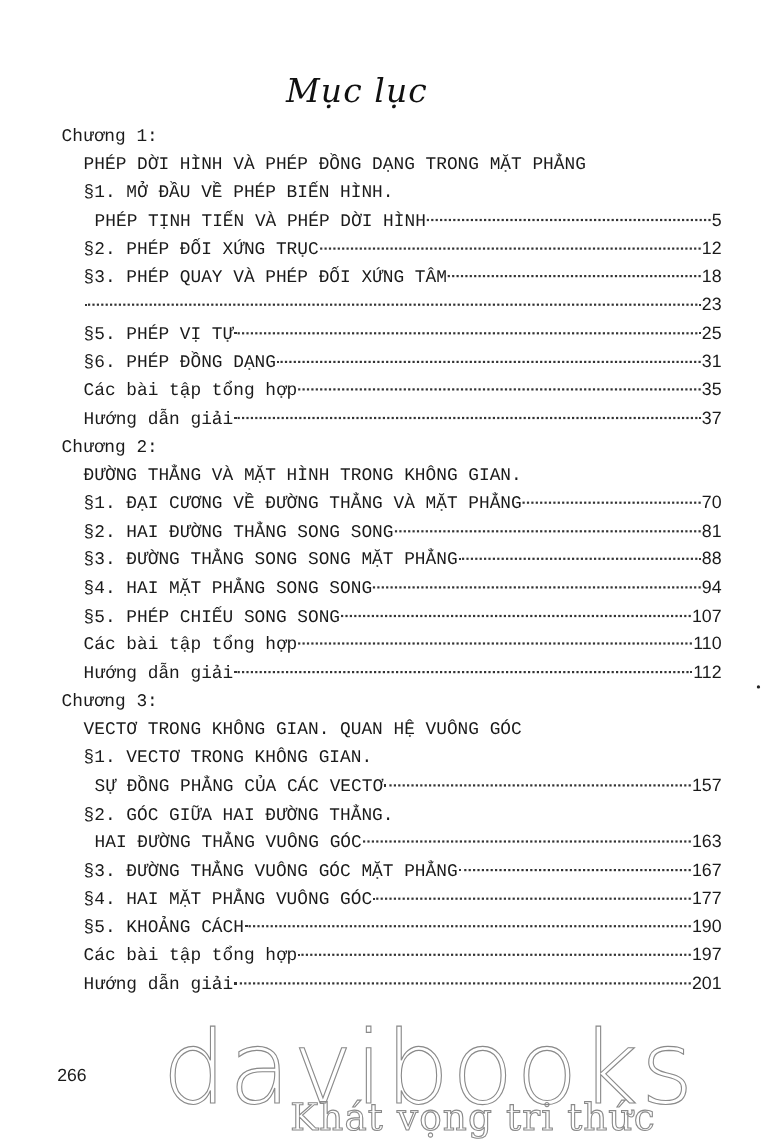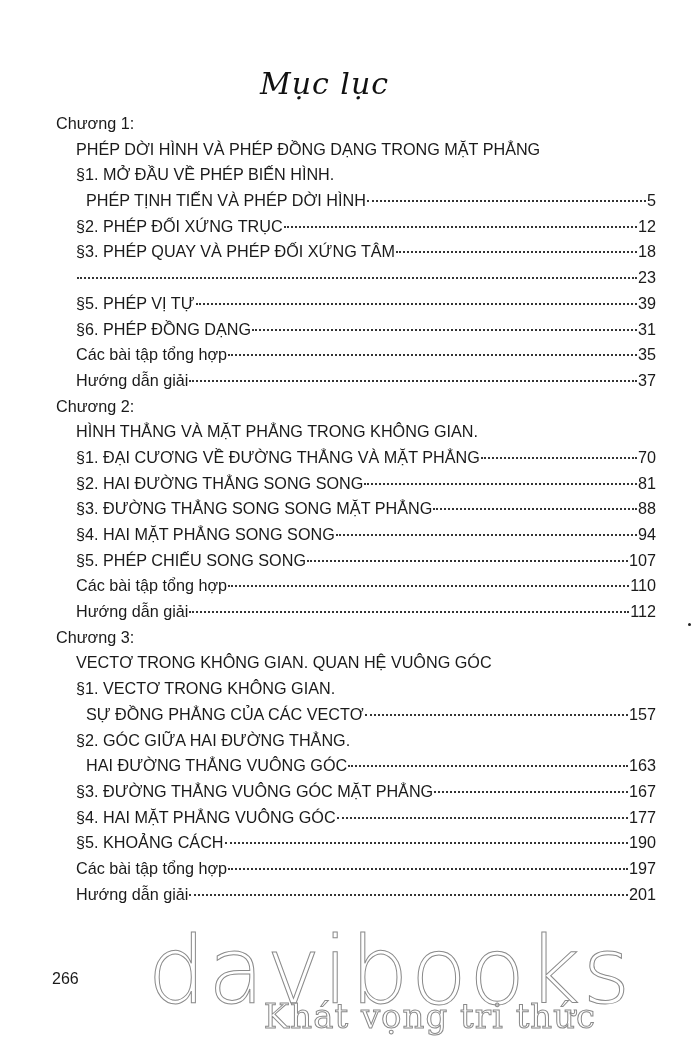--- a/index.html
+++ b/index.html
@@ -12,21 +12,21 @@
       font-family: "DejaVu Serif", serif; font-style: italic; font-size: 30px; color: #111;
       letter-spacing: 1px;
     }
     .toc { position: absolute; top: 111px; left: 56px; width: 600px; }
     .row { position: relative; height: 25.7px; line-height: 25.7px; font-size: 16.2px; white-space: nowrap; }
     .row.l0 { padding-left: 0; }
     .row.l1 { padding-left: 20px; }
     .row.l2 { padding-left: 20px; }
     .row.l3 { padding-left: 30px; }
     .row.dotted { display: flex; align-items: baseline; }
-    .row .lbl { flex: 0 0 auto; }
+    .row .lbl { flex: 0 0 auto; font-family: Liberation Mono, monospace; }
     .row .dots {
       flex: 1 1 auto; overflow: hidden; margin: 0 1px;
       border-bottom: 2px dotted #333; height: 0; position: relative; top: -4px;
     }
     .row .pg { flex: 0 0 auto; text-align: right; }
     .page-num { position: absolute; left: 52px; top: 970px; font-size: 16px; }
     .wm {
       position: absolute; left: 0; width: 700px; text-align: center;
       color: transparent; -webkit-text-stroke: 1px #8a8a8a;
     }
@@ -58,39 +58,39 @@
       <span class="dots"></span>
       <span class="pg">18</span>
     </div>
     <div class="row l2 dotted">
       <span class="dots"></span>
       <span class="pg">23</span>
     </div>
     <div class="row l2 dotted">
       <span class="lbl">§5. PHÉP VỊ TỰ</span>
       <span class="dots"></span>
-      <span class="pg">39</span>
+      <span class="pg">25</span>
     </div>
     <div class="row l2 dotted">
       <span class="lbl">§6. PHÉP ĐỒNG DẠNG</span>
       <span class="dots"></span>
       <span class="pg">31</span>
     </div>
     <div class="row l2 dotted">
       <span class="lbl">Các bài tập tổng hợp</span>
       <span class="dots"></span>
       <span class="pg">35</span>
     </div>
     <div class="row l2 dotted">
       <span class="lbl">Hướng dẫn giải</span>
       <span class="dots"></span>
       <span class="pg">37</span>
     </div>
     <div class="row l0"><span class="lbl">Chương 2:</span></div>
-    <div class="row l1"><span class="lbl">HÌNH THẲNG VÀ MẶT PHẲNG TRONG KHÔNG GIAN.</span></div>
+    <div class="row l1"><span class="lbl">ĐƯỜNG THẲNG VÀ MẶT HÌNH TRONG KHÔNG GIAN.</span></div>
     <div class="row l2 dotted">
       <span class="lbl">§1. ĐẠI CƯƠNG VỀ ĐƯỜNG THẲNG VÀ MẶT PHẲNG</span>
       <span class="dots"></span>
       <span class="pg">70</span>
     </div>
     <div class="row l2 dotted">
       <span class="lbl">§2. HAI ĐƯỜNG THẲNG SONG SONG</span>
       <span class="dots"></span>
       <span class="pg">81</span>
     </div>

